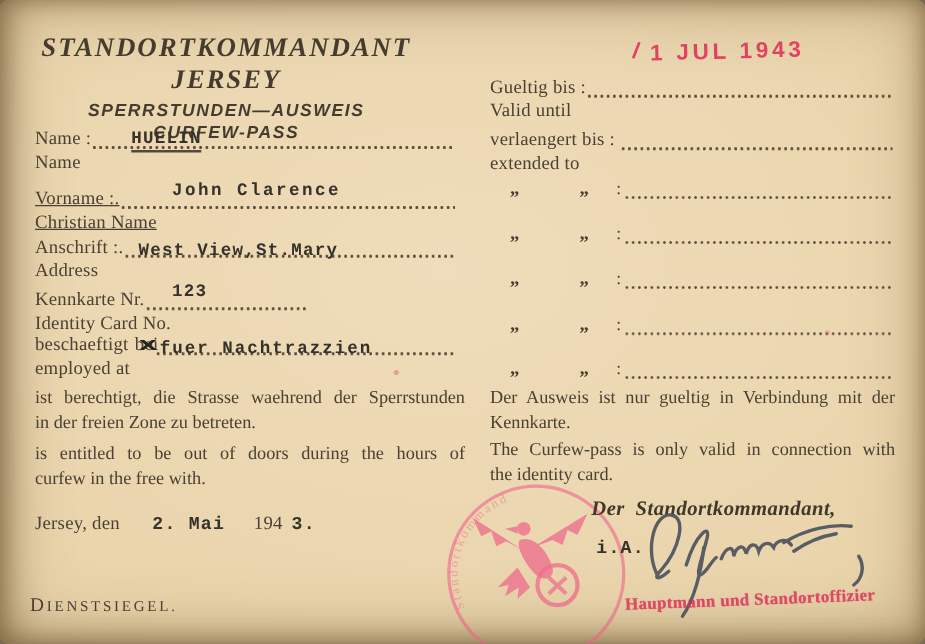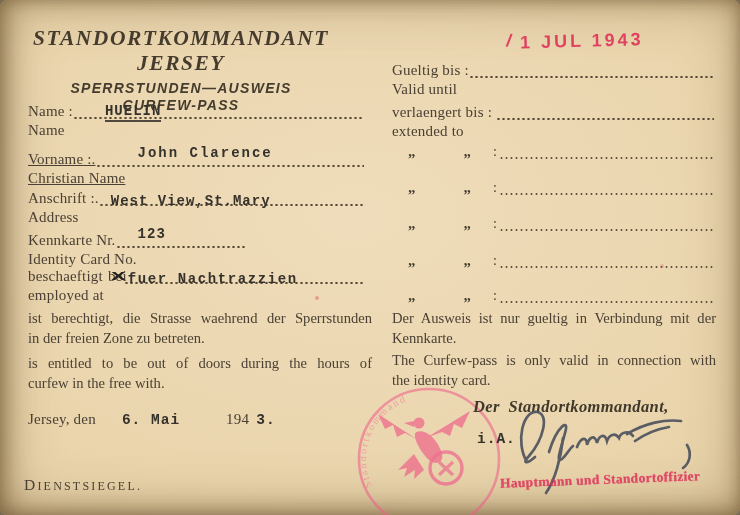--- a/index.html
+++ b/index.html
@@ -133,22 +133,22 @@
     <div>in der freien Zone zu betreten.</div>
   </div>
 
   <div class="abs para" style="left:28px; top:353px;">
     <div class="jline1">is entitled to be out of doors during the hours of</div>
     <div>curfew in the free with.</div>
   </div>
 
   <div class="abs jersey" style="left:28px; top:410px; white-space:nowrap;">
     <span class="prt">Jersey, den</span>
-    <span class="typed" style="margin-left:22px;">6. Mai</span>
-    <span class="prt" style="margin-left:42px;">194</span>
+    <span class="typed" style="margin-left:22px;">2. Mai</span>
+    <span class="prt" style="margin-left:19px;">194</span>
     <span class="typed" style="margin-left:3px;">3.</span>
   </div>
 
   <div class="abs dienst" style="left:24px; top:476px;">DIENSTSIEGEL.</div>
 
   <div class="abs" style="left:392px; top:62px; width:322px;">
     <div class="l1">
       <span class="prt">Gueltig bis :</span>
       <span class="leader"></span>
     </div>

